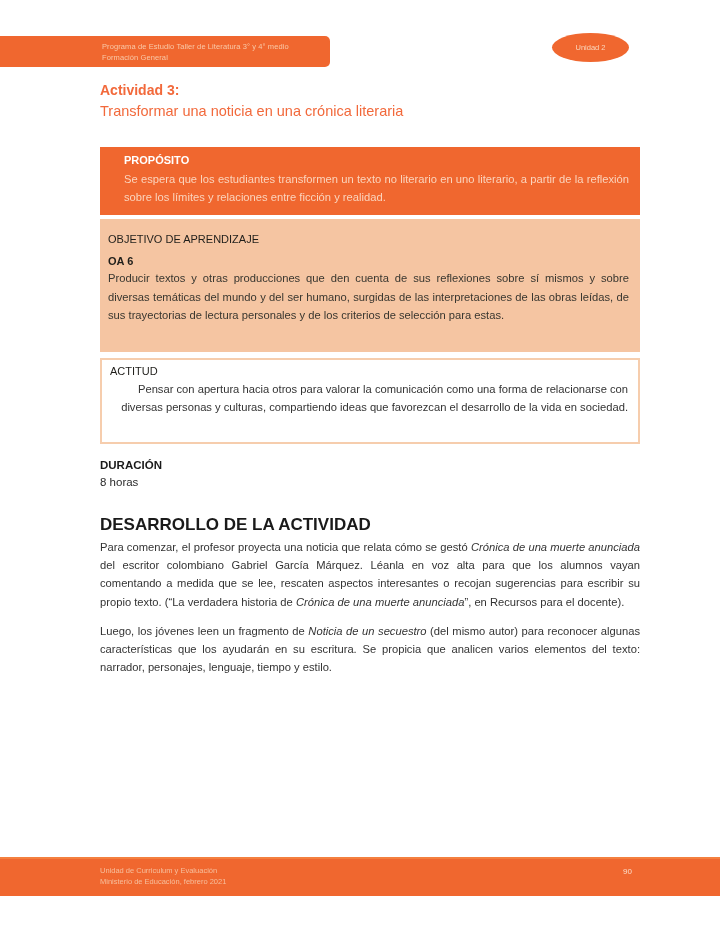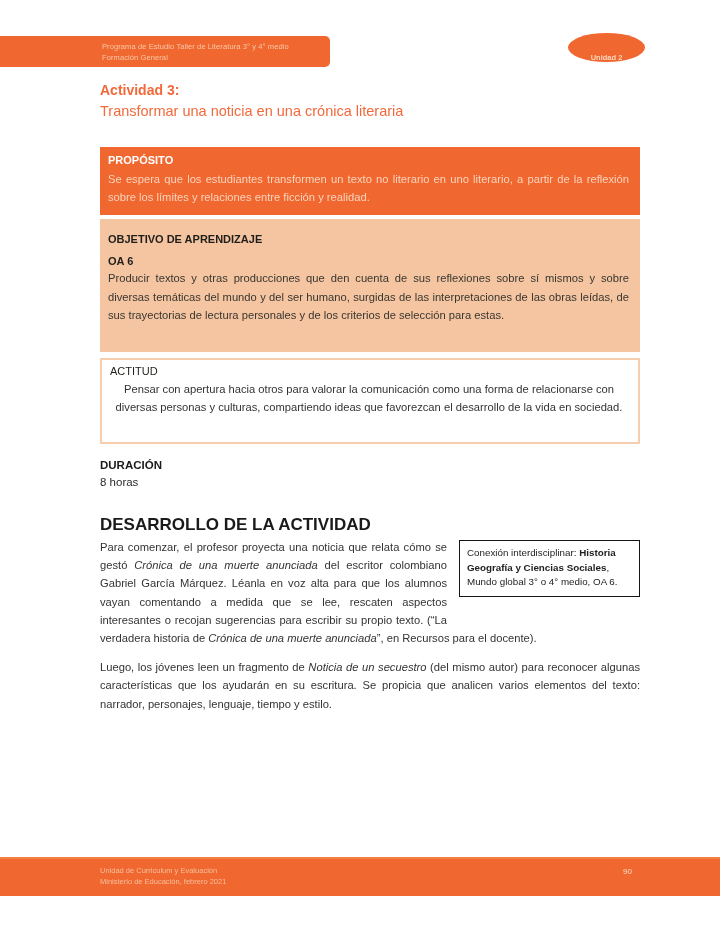--- a/index.html
+++ b/index.html
@@ -28,61 +28,61 @@
     border-radius:0 5px 5px 0;
     color:var(--bar-text);
   }
   .header-band .bar-text{
     position:absolute;left:102px;top:5px;
     font-size:7.5px;line-height:11px;letter-spacing:.1px;
   }
 
   
   .unit-badge{
-    position:absolute;left:568px;top:33px;width:77px;height:29px;
+    position:absolute;left:552px;top:33px;width:77px;height:29px;
     background:var(--orange);border-radius:50%;
-    display:flex;align-items:flex-end;justify-content:center;
-    color:#FBD8BD;font-size:7.5px;font-weight:bold;
+    display:flex;align-items:center;justify-content:center;
+    color:#FBD8BD;font-size:7.5px;
   }
 
   
   .activity-head{position:absolute;left:100px;top:80px;width:540px;color:var(--orange-title);}
   .activity-head .line1{font-size:14px;font-weight:700;line-height:20px;}
   .activity-head .line2{font-size:14.5px;font-weight:400;line-height:22px;}
 
   
   .proposito-box{
     position:absolute;left:100px;top:147px;width:540px;height:68px;
     background:var(--orange);
-    padding:6px 11px 0 8px;
+    padding:6px 11px 0 24px;
   }
   .proposito-box h3{color:#FFFFFF;font-size:11px;line-height:15px;font-weight:700;}
   .proposito-box p{
     color:#FBD5BE;font-size:11.2px;line-height:18px;margin-top:2px;
     text-align:justify;
   }
 
   
   .objetivo-box{
     position:absolute;left:100px;top:219px;width:540px;height:133px;
     background:var(--peach);
     padding:13px 11px 0 8px;color:var(--ink);
   }
-  .objetivo-box h3{font-size:11px;line-height:14px;font-weight:700;color:#1F1E1A;}
+  .objetivo-box h3{font-size:11px;line-height:14px;font-weight:400;color:#1F1E1A;}
   .objetivo-box .oa-code{font-size:11px;font-weight:700;margin-top:9px;color:#1F1E1A;}
   .objetivo-box p{font-size:11.2px;line-height:18.5px;margin-top:2px;text-align:justify;}
 
   
   .actitud-box{
     position:absolute;left:100px;top:358px;width:540px;height:86px;
     background:#ffffff;border:2px solid var(--peach-border);
     padding:4px 10px 0 8px;color:#333;
   }
   .actitud-box h3{font-size:11px;line-height:15px;font-weight:400;color:#1F1E1A;}
-  .actitud-box p{font-size:11.2px;line-height:18px;margin-top:1px;text-align:center;}
+  .actitud-box p{font-size:11.2px;line-height:18px;margin-top:1px;text-align:right;}
 
   
   .duracion{position:absolute;left:100px;top:458px;color:#1a1a1a;}
   .duracion h3{font-size:11.5px;font-weight:700;line-height:15px;}
   .duracion .dur-value{font-size:11.5px;line-height:16px;margin-top:1px;color:#2b2b2b;}
   .desarrollo-heading{
     position:absolute;left:100px;top:515px;
     font-size:17px;font-weight:700;color:#1a1a1a;
   }
 
@@ -156,21 +156,20 @@
 
   <div class="duracion">
     <h3>DURACIÓN</h3>
     <div class="dur-value">8 horas</div>
   </div>
 
   <div class="desarrollo-heading">DESARROLLO DE LA ACTIVIDAD</div>
 
   <div class="content">
     <p>
-      <span class="conexion-box"><span>Conexión interdisciplinar: </span><span class="run-b">Historia Geografía y Ciencias Sociales</span><span>, Mundo global 3° o 4° medio, OA 6.</span></span>
       <span><span>Para comenzar, el profesor proyecta una noticia que relata cómo se gestó </span><span class="run-i">Crónica de una muerte anunciada</span><span> del escritor colombiano Gabriel García Márquez. Léanla en voz alta para que los alumnos vayan comentando a medida que se lee, rescaten aspectos interesantes o recojan sugerencias para escribir su propio texto. (“La verdadera historia de </span><span class="run-i">Crónica de una muerte anunciada</span><span>”, en Recursos para el docente).</span></span>
     </p>
     <p>
       <span><span>Luego, los jóvenes leen un fragmento de </span><span class="run-i">Noticia de un secuestro</span><span> (del mismo autor) para reconocer algunas características que los ayudarán en su escritura. Se propicia que analicen varios elementos del texto: narrador, personajes, lenguaje, tiempo y estilo.</span></span>
     </p>
   </div>
 
   <div class="footer-band">
     <div class="bar-text">
       <div>Unidad de Curriculum y Evaluación</div>

